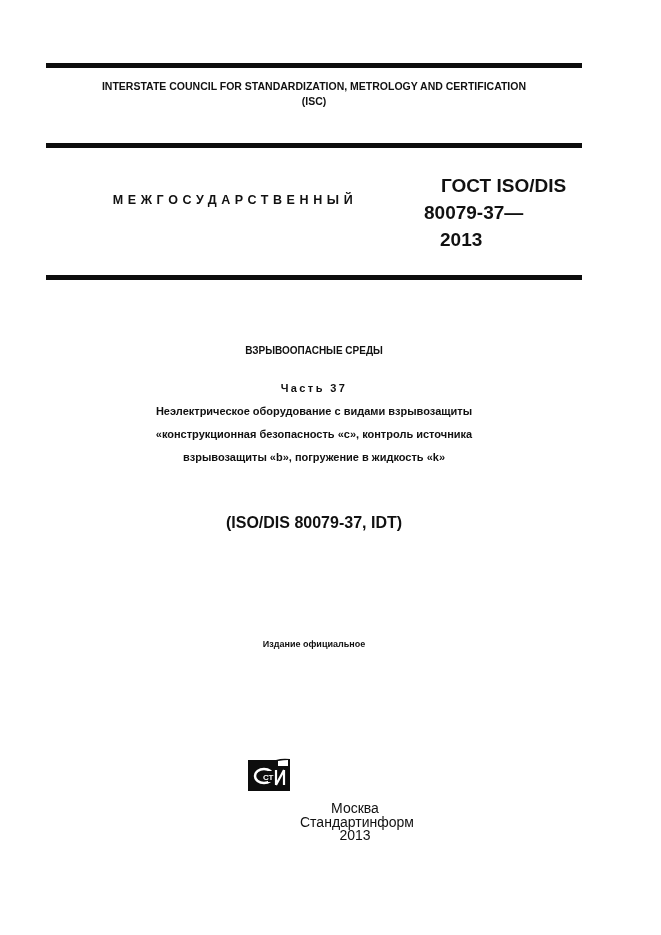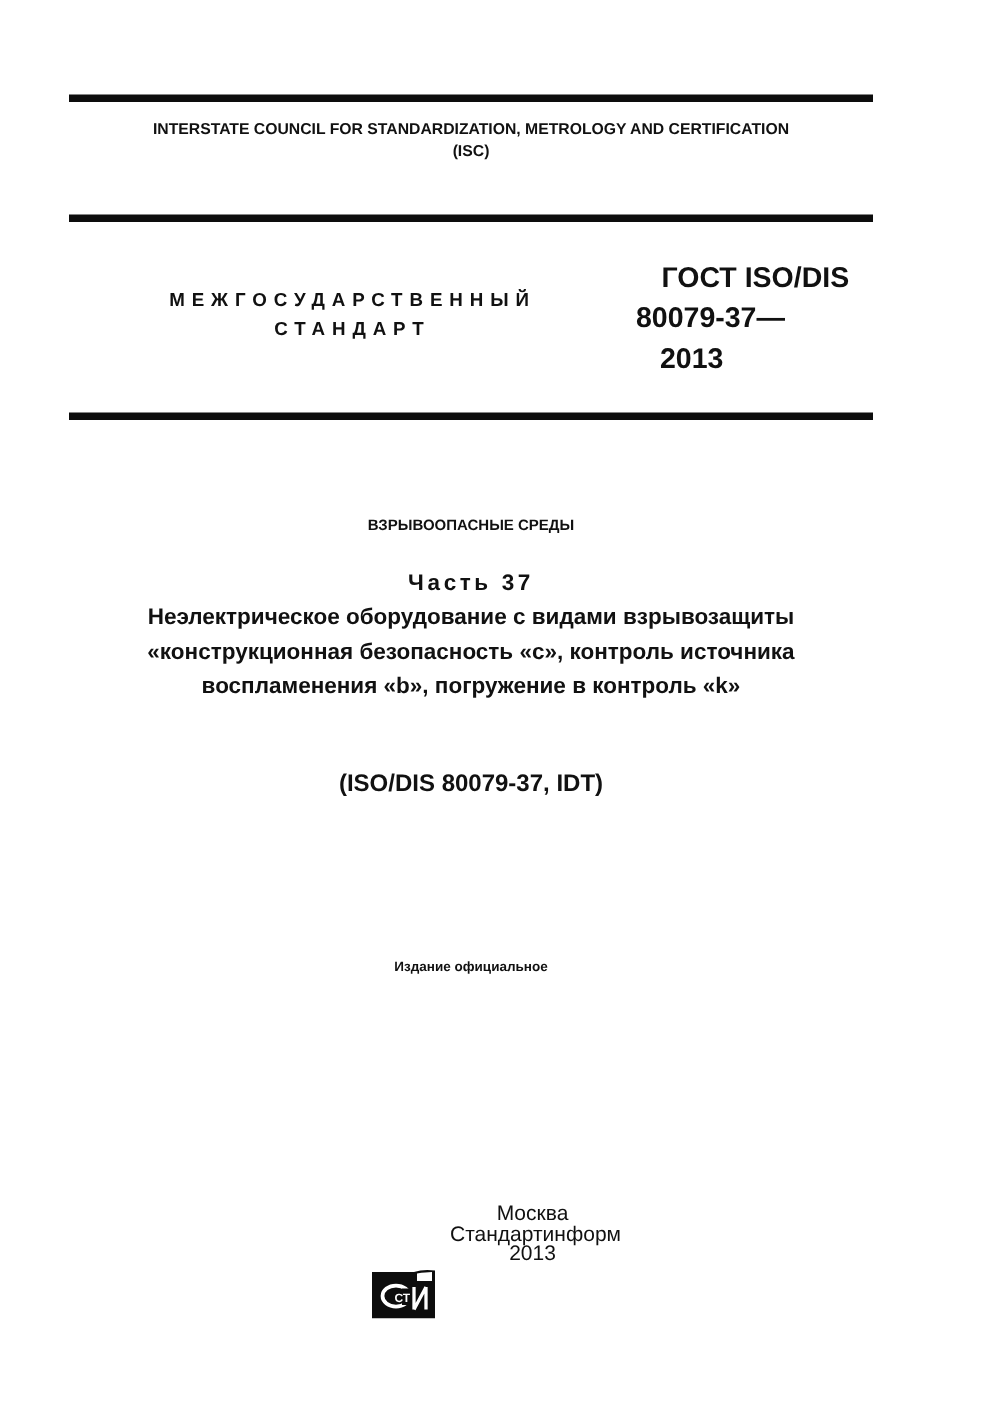--- a/index.html
+++ b/index.html
@@ -5,59 +5,58 @@
   html, body { margin: 0; padding: 0; background: #ffffff; }
   body { width: 661px; height: 935px; position: relative; overflow: hidden;
          font-family: "Liberation Sans", sans-serif; color: #111; }
   .rule { position: absolute; left: 46px; width: 536px; height: 5px; background: #0d0d0d; }
   .abs { position: absolute; }
   .center { text-align: center; }
   .hdr { font-weight: bold; font-size: 10.5px; line-height: 14.5px; left: 46px; width: 536px; }
   .std-label { font-weight: bold; font-size: 12.5px; letter-spacing: 4.6px; line-height: 19px; left: 80px; width: 310px; }
   .gost { font-weight: bold; font-size: 19px; line-height: 27px; left: 424px; width: 200px; }
   .title { font-weight: bold; font-size: 10px; left: 46px; width: 536px; }
-  .sub { font-weight: bold; font-size: 15px; line-height: 23px; left: 46px; width: 536px; }
+  .sub { font-weight: bold; font-size: 11px; line-height: 23px; left: 46px; width: 536px; }
   .part { letter-spacing: 2.4px; }
   .idt { font-weight: bold; font-size: 16px; left: 46px; width: 536px; }
   .edition { font-weight: bold; font-size: 9px; left: 46px; width: 536px; }
   .pub { font-size: 14px; line-height: 13.5px; left: 300px; width: 110px; }
-  .logo { left: 248px; top: 846px; width: 42px; height: 33px; }
+  .logo { left: 248px; top: 758px; width: 42px; height: 33px; }
 </style>
 </head>
 <body>
 
 <div class="rule" style="top:63px;"></div>
 
 <div class="abs hdr center" style="top:79px;">
   <div>INTERSTATE COUNCIL FOR STANDARDIZATION, METROLOGY AND CERTIFICATION</div>
   <div>(ISC)</div>
 </div>
 
 <div class="rule" style="top:143px;"></div>
 
 <div class="abs std-label center" style="top:191px;text-align:center;">
   <div>МЕЖГОСУДАРСТВЕННЫЙ</div>
-  <div>СТАНДАРТ</div>
 </div>
 
 <div class="abs gost" style="top:172px;">
   <div style="padding-left:17px;">ГОСТ ISO/DIS</div>
   <div>80079-37—</div>
   <div style="padding-left:16px;">2013</div>
 </div>
 
 <div class="rule" style="top:275px;"></div>
 
 <div class="abs title center" style="top:345px;">ВЗРЫВООПАСНЫЕ СРЕДЫ</div>
 
 <div class="abs sub center" style="top:377px;">
   <div class="part">Часть 37</div>
   <div>Неэлектрическое оборудование с видами взрывозащиты</div>
   <div>«конструкционная безопасность «c», контроль источника</div>
-  <div>воспламенения «b», погружение в контроль «k»</div>
+  <div>взрывозащиты «b», погружение в жидкость «k»</div>
 </div>
 
 <div class="abs idt center" style="top:514px;">(ISO/DIS 80079-37, IDT)</div>
 
 <div class="abs edition center" style="top:639px;">Издание официальное</div>
 
 <div class="abs logo">
   <svg width="42" height="33" viewBox="0 0 42 33">
     <path d="M0 2 L28 2 Q34 0 42 1 L42 33 L0 33 Z" fill="#0d0d0d"></path>
     <path d="M30 3 Q36 2 40 2 L40 8 L30 8 Z" fill="#ffffff"></path>

